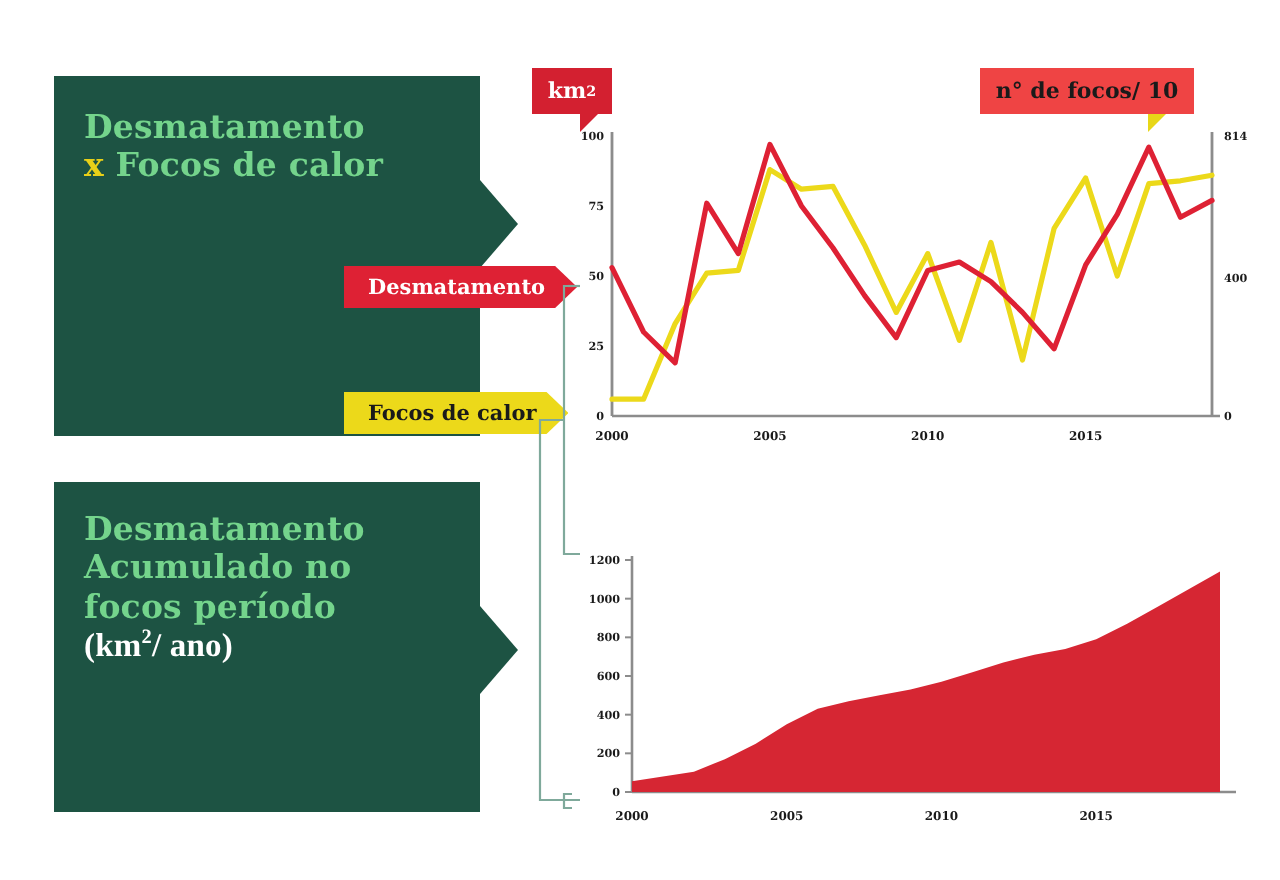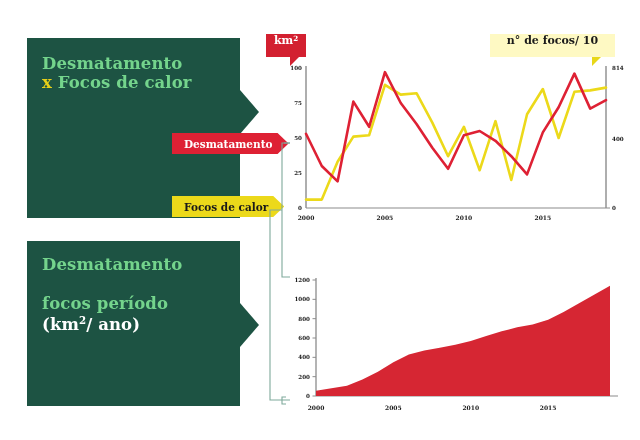--- a/index.html
+++ b/index.html
@@ -25,46 +25,46 @@
     line-height:1.18;letter-spacing:.1px;
   }
   #panel-top{left:27px;top:38px;width:213px;height:180px;}
   #panel-top .arrow{top:52px;transform:none;}
   #panel-top-title{left:15px;top:16px;width:200px;font-size:16.5px;}
   #panel-top-title .hl{color:#e8d018;}
 
   #panel-bottom{left:27px;top:241px;width:213px;height:165px;}
   #panel-bottom .arrow{top:62px;transform:none;}
   #panel-bottom-title{left:15px;top:14px;width:200px;font-size:16.5px;}
-  #panel-bottom-title .unit{color:#ffffff;}
+  #panel-bottom-title .unit{color:#ffffff;font-family:Liberation Serif, serif;}
   #panel-bottom-title sup{font-size:.62em;vertical-align:super;}
 
   
   .pennant{
     position:absolute;height:21px;display:flex;align-items:center;
     padding:0 16px 0 12px;color:#ffffff;font-weight:bold;font-size:10.5px;
     font-family:"DejaVu Serif", serif;white-space:nowrap;
     clip-path:polygon(0 0, calc(100% - 11px) 0, 100% 50%, calc(100% - 11px) 100%, 0 100%);
   }
   #badge-desmatamento{left:172px;top:133px;background:#de2134;}
   #badge-focos{left:172px;top:196px;background:#ecd91a;color:#1a1a1a;}
 
   
   .bubble{
-    position:absolute;display:flex;align-items:flex-start;justify-content:center;
+    position:absolute;display:flex;align-items:center;justify-content:center;
     font-weight:bold;font-family:"DejaVu Serif", serif;white-space:nowrap;
   }
   .bubble .tail{
     position:absolute;top:100%;width:0;height:0;
     border-left:9px solid transparent;
   }
   #badge-km2{left:266px;top:34px;width:40px;height:23px;background:#d32030;color:#fff;font-size:11px;}
   #badge-km2 .tail{right:7px;border-top:9px solid #d32030;border-left:0;border-right:9px solid transparent;}
   #badge-km2 sup{font-size:.65em;vertical-align:super;}
-  #badge-focos-n{left:490px;top:34px;width:125px;height:23px;background:#fef9c3;color:#1a1a1a;font-size:11px;}
+  #badge-focos-n{left:490px;top:34px;width:107px;height:23px;background:#ef4444;color:#1a1a1a;font-size:11px;}
   #badge-focos-n .tail{right:14px;border-top:9px solid #e8d718;border-left:0;border-right:9px solid transparent;}
 
   
   #connector{position:absolute;left:260px;top:125px;width:38px;height:285px;}
 
   
   .chart{position:absolute;}
   #chart-top{left:280px;top:60px;width:352px;height:175px;}
   #chart-bottom{left:280px;top:272px;width:352px;height:150px;}
   .tick-txt{font-family:"DejaVu Serif", serif;font-size:5.6px;fill:#1a1a1a;font-weight:bold;}
@@ -81,21 +81,21 @@
       <span>Desmatamento</span><br>
       <span class="hl">x</span>
       <span>Focos de calor</span>
     </div>
   </div>
 
   <div class="panel" id="panel-bottom">
     <div class="arrow"></div>
     <div class="panel-text" id="panel-bottom-title">
       <span>Desmatamento</span><br>
-      <br>
+      <span>Acumulado no</span><br>
       <span>focos período</span><br>
       <span class="unit"><span>(km</span><sup>2</sup><span>/ ano)</span></span>
     </div>
   </div>
 
   <div class="pennant" id="badge-desmatamento">Desmatamento</div>
   <div class="pennant" id="badge-focos">Focos de calor</div>
 
   <div class="bubble" id="badge-km2">
     <span>km</span>

